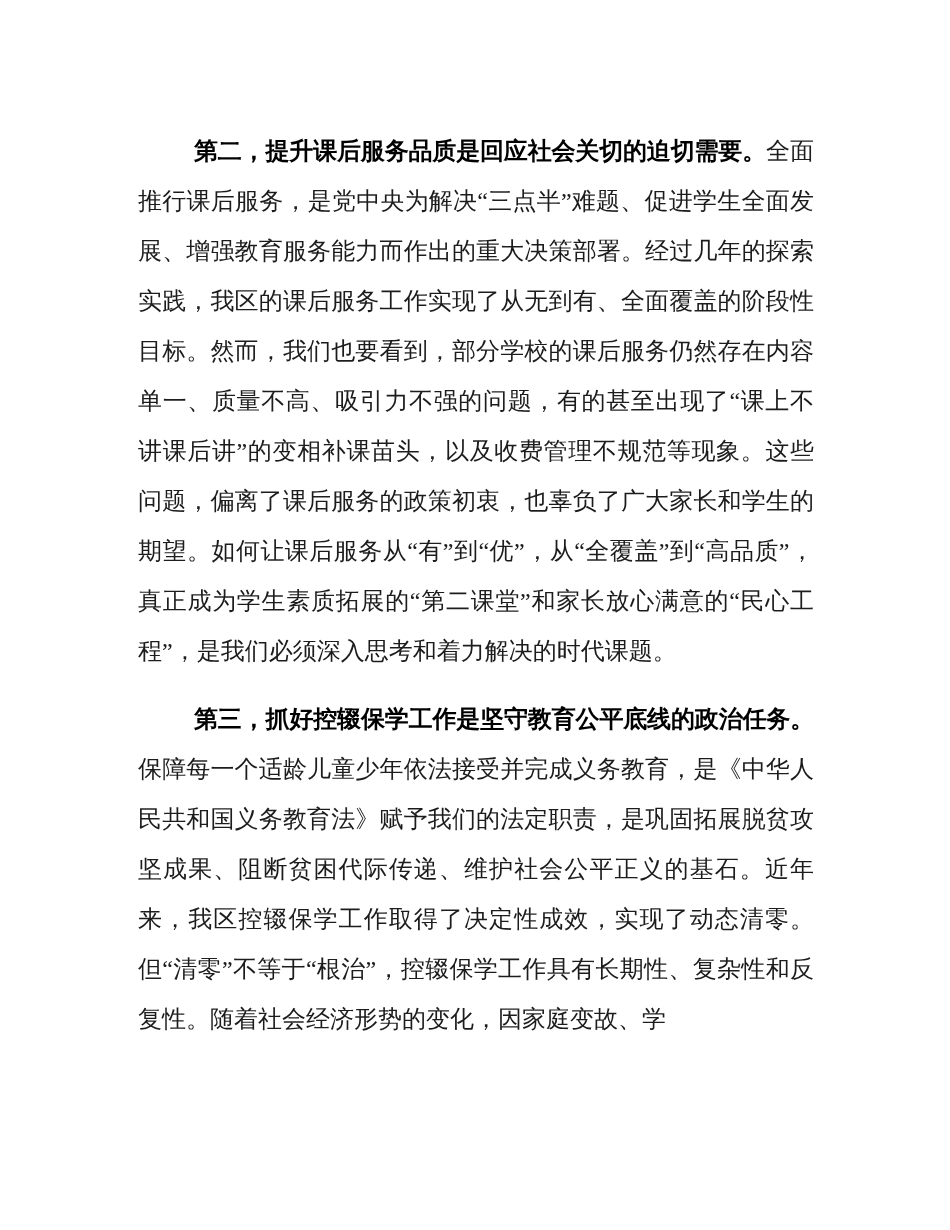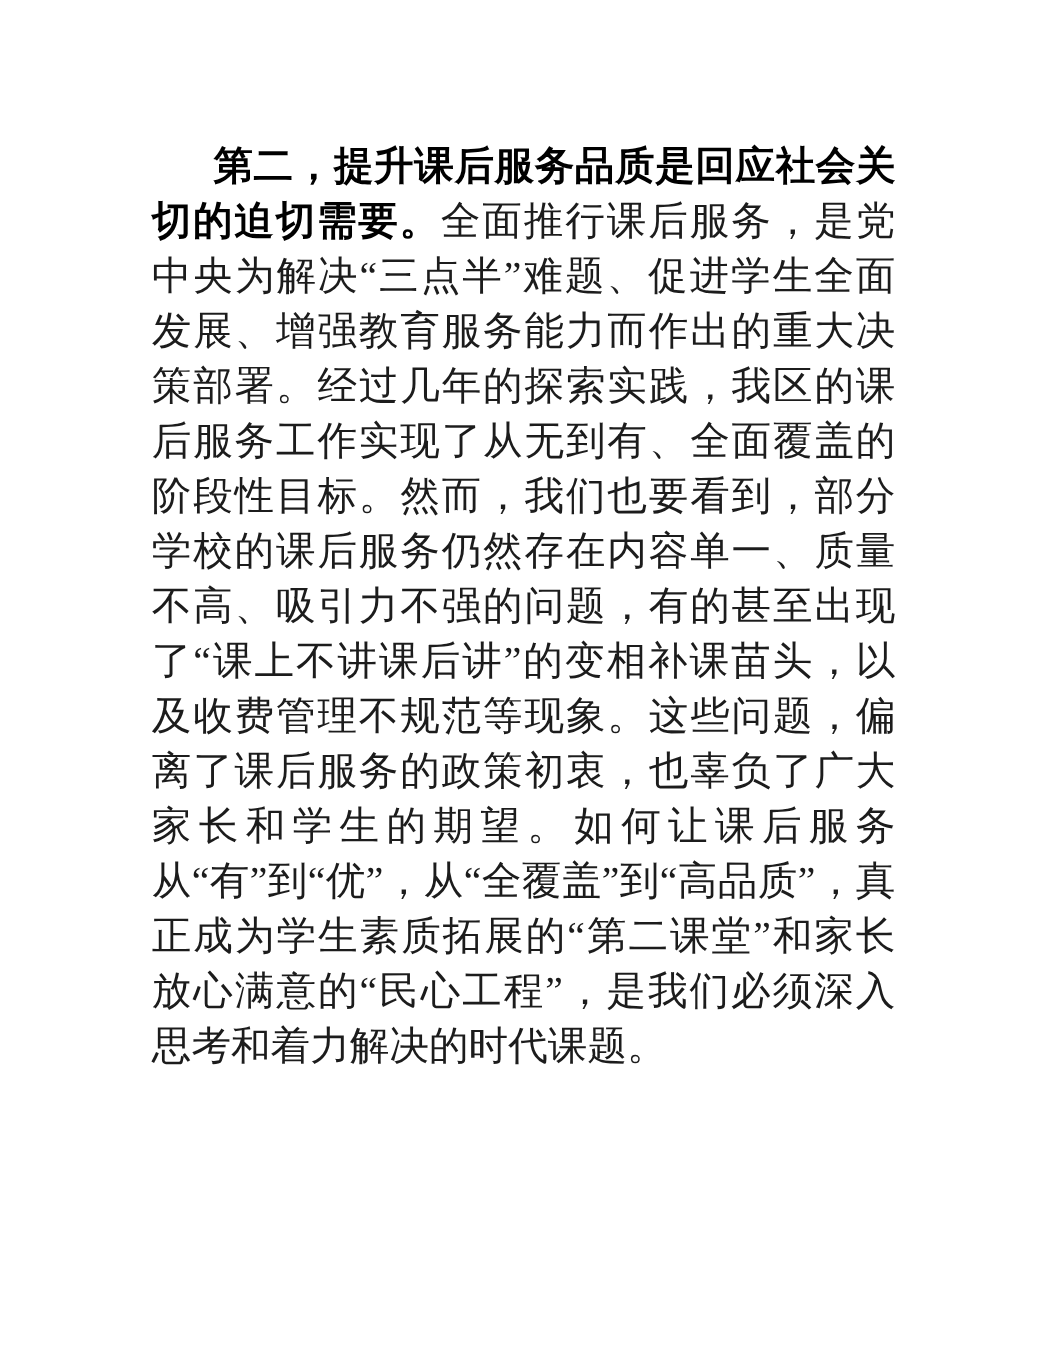--- a/index.html
+++ b/index.html
@@ -26,21 +26,21 @@
     left: 138px;
     top: 126px;
     width: 676px;
   }
 
   .para {
     margin: 0 0 0 0;
     text-align: justify;
     text-justify: inter-ideograph;
     text-indent: 56px;
-    font-size: 36px;
+    font-size: 24px;
     line-height: 50px;
     letter-spacing: 0px;
     color: #1c1c1c;
     
     font-family: "Liberation Serif", "DejaVu Serif", serif;
     font-weight: 400;
     word-break: break-all;
   }
 
   .para + .para {
@@ -65,16 +65,19 @@
 <body>
 
 <div class="page">
 
   <div class="text-column">
 
     <p class="para">
       <span class="lede">第二，提升课后服务品质是回应社会关切的迫切需要。</span><span class="body-run">全面推行课后服务，是党中央为解决“三点半”难题、促进学生全面发展、增强教育服务能力而作出的重大决策部署。经过几年的探索实践，我区的课后服务工作实现了从无到有、全面覆盖的阶段性目标。然而，我们也要看到，部分学校的课后服务仍然存在内容单一、质量不高、吸引力不强的问题，有的甚至出现了“课上不讲课后讲”的变相补课苗头，以及收费管理不规范等现象。这些问题，偏离了课后服务的政策初衷，也辜负了广大家长和学生的期望。如何让课后服务从“有”到“优”，从“全覆盖”到“高品质”，真正成为学生素质拓展的“第二课堂”和家长放心满意的“民心工程”，是我们必须深入思考和着力解决的时代课题。</span>
     </p>
 
+    <p class="para">
+      <span class="lede">第三，抓好控辍保学工作是坚守教育公平底线的政治任务。</span><span class="body-run">保障每一个适龄儿童少年依法接受并完成义务教育，是《中华人民共和国义务教育法》赋予我们的法定职责，是巩固拓展脱贫攻坚成果、阻断贫困代际传递、维护社会公平正义的基石。近年来，我区控辍保学工作取得了决定性成效，实现了动态清零。但“清零”不等于“根治”，控辍保学工作具有长期性、复杂性和反复性。随着社会经济形势的变化，因家庭变故、学</span>
+    </p>
 
   </div>
 
 </div>
 
 </body></html>

